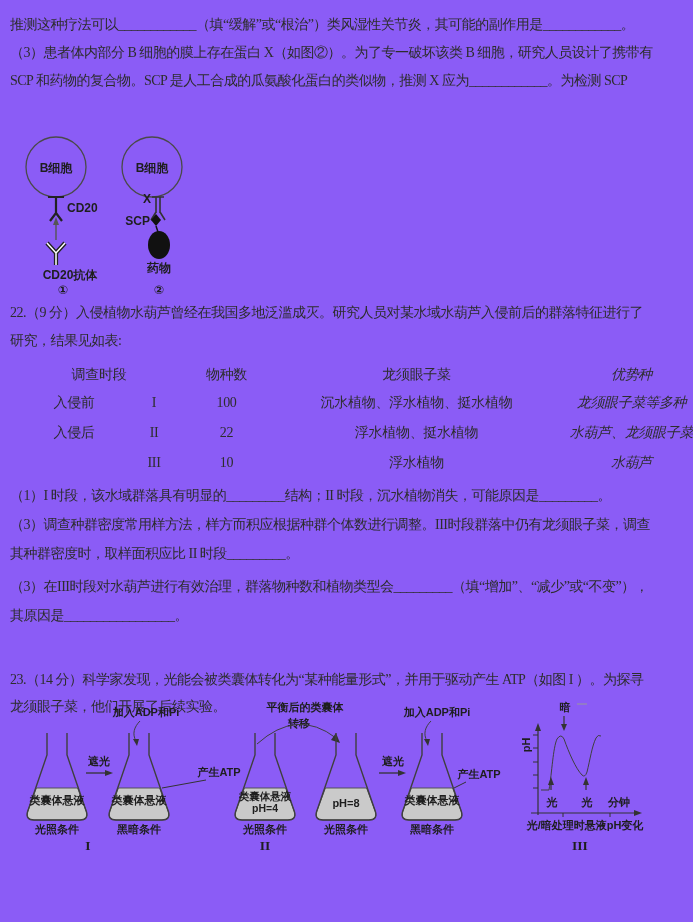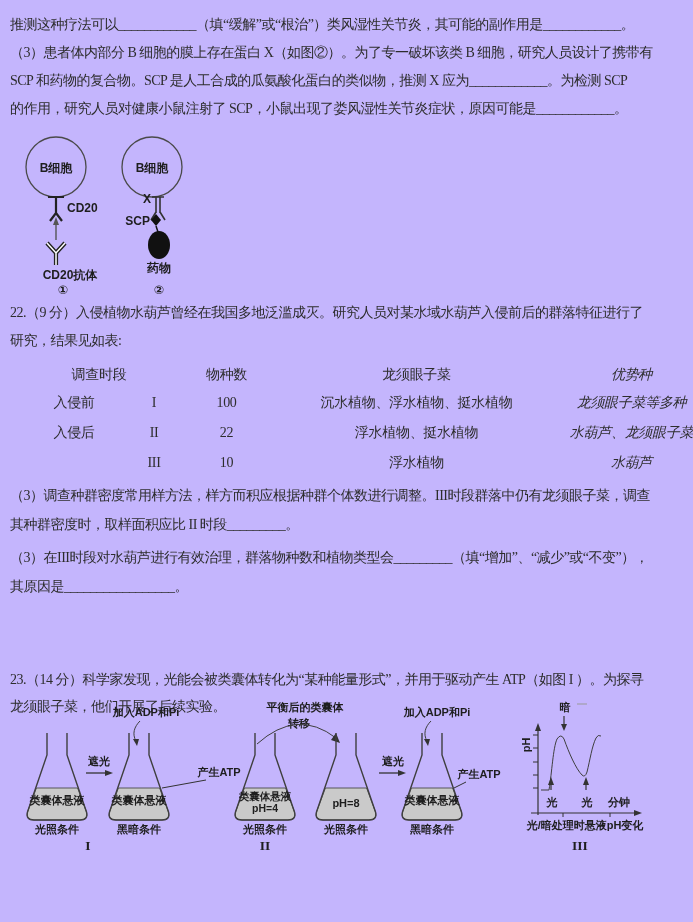--- a/index.html
+++ b/index.html
@@ -1,16 +1,16 @@
 <!DOCTYPE html>
 <html><head>
 <meta charset="utf-8">
 <style>
   html,body{margin:0;padding:0;background:#e8e8e8;}
-  .page{position:relative;width:693px;height:922px;background:#c4b5fd;overflow:hidden;
+  .page{position:relative;width:693px;height:922px;background:#8b5cf6;overflow:hidden;
         font-family:"Liberation Serif","DejaVu Serif",serif;color:#2d2d2d;}
   .tb{position:absolute;left:10px;width:678px;font-size:14px;line-height:28px;letter-spacing:-0.5px;}
   .tb .line{white-space:nowrap;}
   .gap3{margin-top:4px;}
   
   .qtable{position:absolute;top:362px;left:0;width:693px;font-size:14px;letter-spacing:-0.3px;padding-left:19px;}
   .trow{display:flex;align-items:center;height:30px;}
   .trow.head{height:26px;}
   .cell{text-align:center;}
   .c12{width:160px;} .c1{width:110px;} .c2{width:50px;} .c3{width:95px;} .c4{width:285px;} .c5{width:145px;font-style:italic;}
@@ -32,21 +32,20 @@
 </style>
 </head>
 <body>
 
 <div class="page">
 
   <div class="tb" style="top:11px">
     <div class="line">推测这种疗法可以____________（填“缓解”或“根治”）类风湿性关节炎，其可能的副作用是____________。</div>
     <div class="line">（3）患者体内部分 B 细胞的膜上存在蛋白 X（如图②）。为了专一破坏该类 B 细胞，研究人员设计了携带有</div>
     <div class="line">SCP 和药物的复合物。SCP 是人工合成的瓜氨酸化蛋白的类似物，推测 X 应为____________。为检测 SCP</div>
-    <div class="line">的作用，研究人员对健康小鼠注射了 SCP，小鼠出现了娄风湿性关节炎症状，原因可能是____________。</div>
   </div>
 
   <svg class="fig1" width="230" height="160" viewBox="0 0 230 160">
 
     <g>
       <circle cx="42" cy="31" r="30" fill="none" stroke="#4a4a4a" stroke-width="1.3"></circle>
       <text x="42" y="36" text-anchor="middle" class="b12">B细胞</text>
       <g>
         <path d="M34,61 H50 M42,61 V78 M42,77 L36,85 M42,77 L48,85" stroke="#222" stroke-width="2.2" fill="none"></path>
       </g>
@@ -108,20 +107,21 @@
     <div class="trow">
       <div class="cell c1"></div>
       <div class="cell c2">III</div>
       <div class="cell c3">10</div>
       <div class="cell c4">浮水植物</div>
       <div class="cell c5">水葫芦</div>
     </div>
   </div>
 
   <div class="tb" style="top:481px;line-height:29px">
+    <div class="line">（1）I 时段，该水域群落具有明显的_________结构；II 时段，沉水植物消失，可能原因是_________。</div>
     <div class="line">（3）调查种群密度常用样方法，样方而积应根据种群个体数进行调整。III时段群落中仍有龙须眼子菜，调查</div>
     <div class="line">其种群密度时，取样面积应比 II 时段_________。</div>
     <div class="line gap3">（3）在III时段对水葫芦进行有效治理，群落物种数和植物类型会_________（填“增加”、“减少”或“不变”），</div>
     <div class="line">其原因是_________________。</div>
   </div>
 
   <div class="tb" style="top:666px;line-height:27px">
     <div class="line">23.（14 分）科学家发现，光能会被类囊体转化为“某种能量形式”，并用于驱动产生 ATP（如图 I ）。为探寻</div>
     <div class="line">龙须眼子菜，他们开展了后续实验。</div>
   </div>

